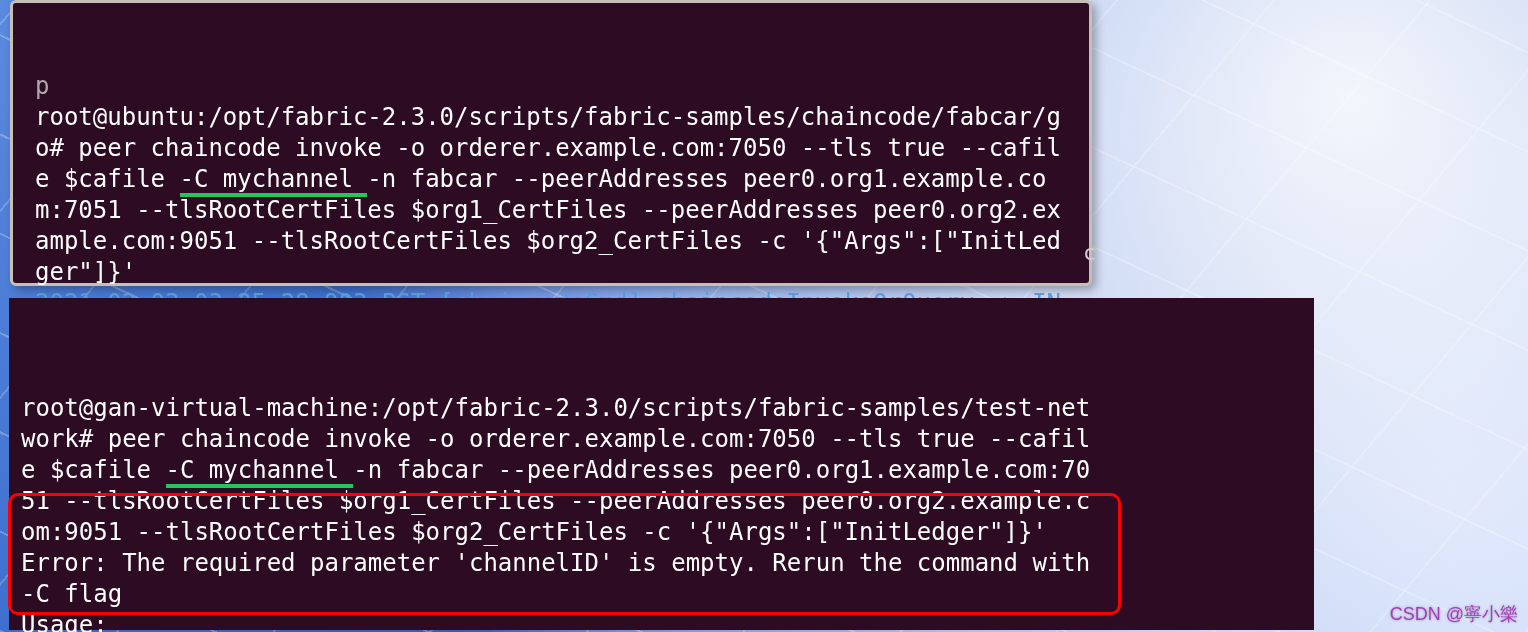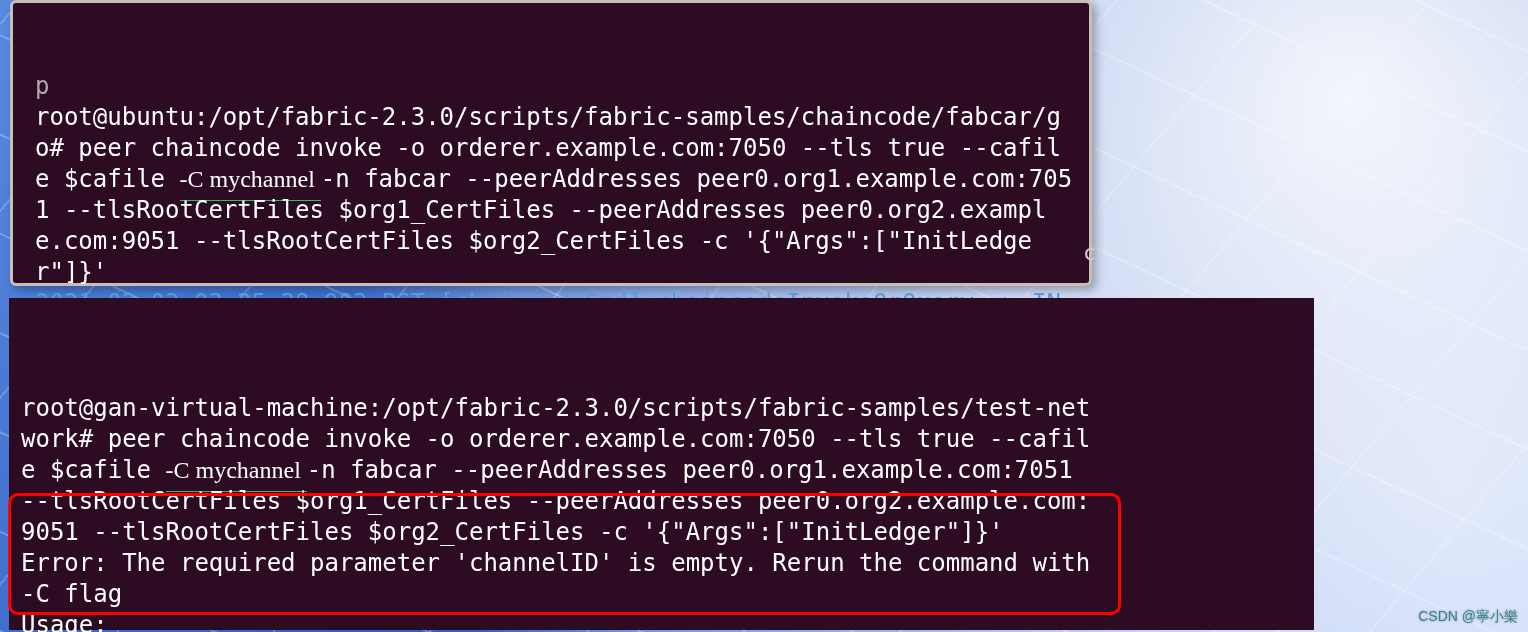--- a/index.html
+++ b/index.html
@@ -12,25 +12,25 @@
       repeating-linear-gradient(-50deg,rgba(255,255,255,.2)0 2px,transparent 2px 120px);}
   .term{position:absolute;background:#2d0b22;color:#e8e8e8;font-size:24px;line-height:31px;white-space:pre-wrap;word-break:break-all;}
   .inner{position:relative;}
   .term1{left:10px;top:0;width:1082px;height:286px;border:3px solid #c6beb7;border-radius:6px;padding:6px 6px 6px 22px;box-shadow:4px 4px 10px rgba(0,0,0,.3);box-sizing:border-box;}
   .term1 .inner{width:1040px;}
   .term2{left:9px;top:298px;width:1305px;height:332px;padding:33px 0 0 12px;box-sizing:border-box;}
   .term2 .inner{width:1079px;}
   .prompt{color:#ffffff;}
   .cmd{color:#ffffff;}
   .log-ts{color:#5b9bd5;}
-  .ul-blue{border-bottom:1px solid #22c55e;padding-bottom:8px;font-family:Liberation Serif, serif;}
+  .ul-blue{border-bottom:4px solid #22c55e;padding-bottom:0px;}
   .faint{color:#b0a8ac;}
   .errbox{position:absolute;border:3px solid #ff0000;border-radius:10px;pointer-events:none;}
   .eb1{left:8px;top:493px;width:1107px;height:116px;}
-  .watermark{position:absolute;right:10px;bottom:6px;color:#0f766e;font-size:14px;font-family:sans-serif;opacity:.85;text-shadow:0 0 3px rgba(0,0,0,.4);}
+  .watermark{position:absolute;right:10px;bottom:6px;color:#a21caf;font-size:18px;font-family:sans-serif;opacity:.85;text-shadow:0 0 3px rgba(0,0,0,.4);}
   .tc{position:absolute;left:1083px;top:240px;color:#cfcfcf;font-family:monospace;font-size:22px;}
 </style>
 </head>
 <body>
 
 <div class="bg"></div>
 
 <div class="term term1">
   <div class="inner"><span class="faint">p</span>
 <span class="prompt">root@ubuntu:/opt/fabric-2.3.0/scripts/fabric-samples/chaincode/fabcar/go#</span><span class="cmd"> peer chaincode invoke -o orderer.example.com:7050 --tls true --cafile $cafile </span><span class="cmd ul-blue">-C mycha</span><span class="cmd ul-blue">nnel </span><span class="cmd">-n fabcar --peerAddresses peer0.org1.example.com:7051 --tlsRootCertFiles $org1_CertFiles --peerAddresses peer0.org2.example.com:9051 --tlsRootCertFiles $org2_CertFiles -c '{"Args":["InitLedger"]}'</span>

